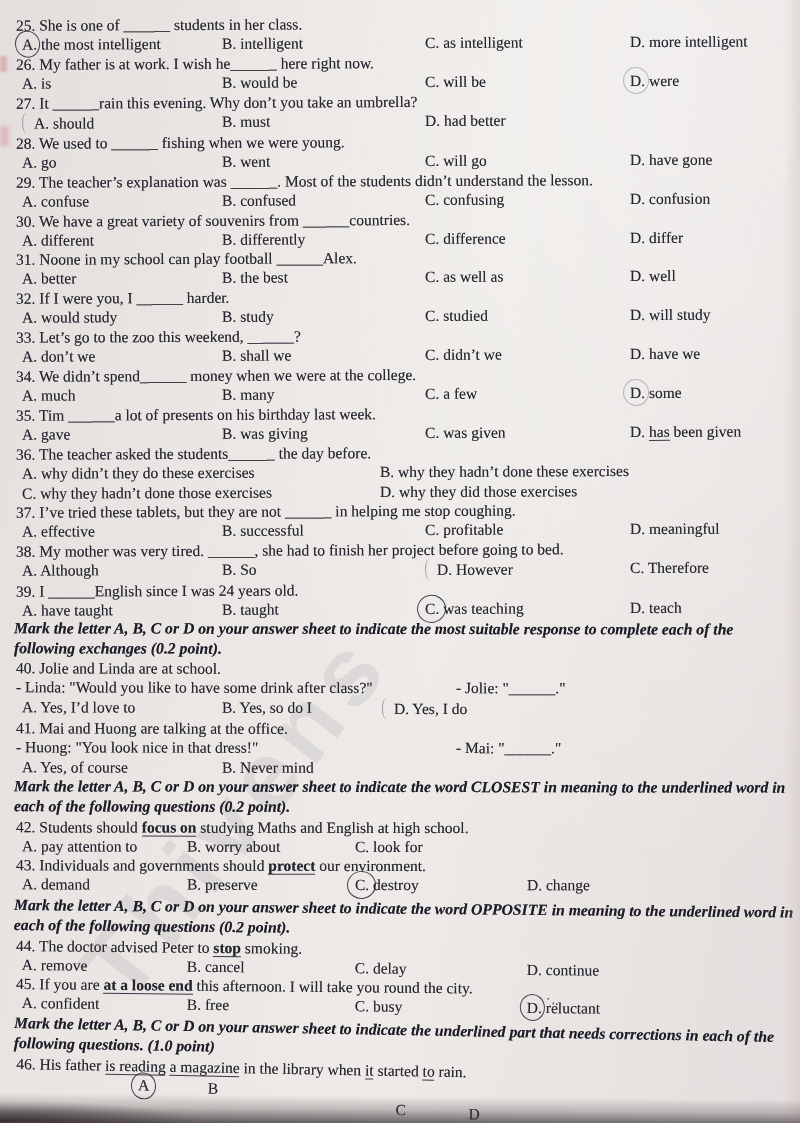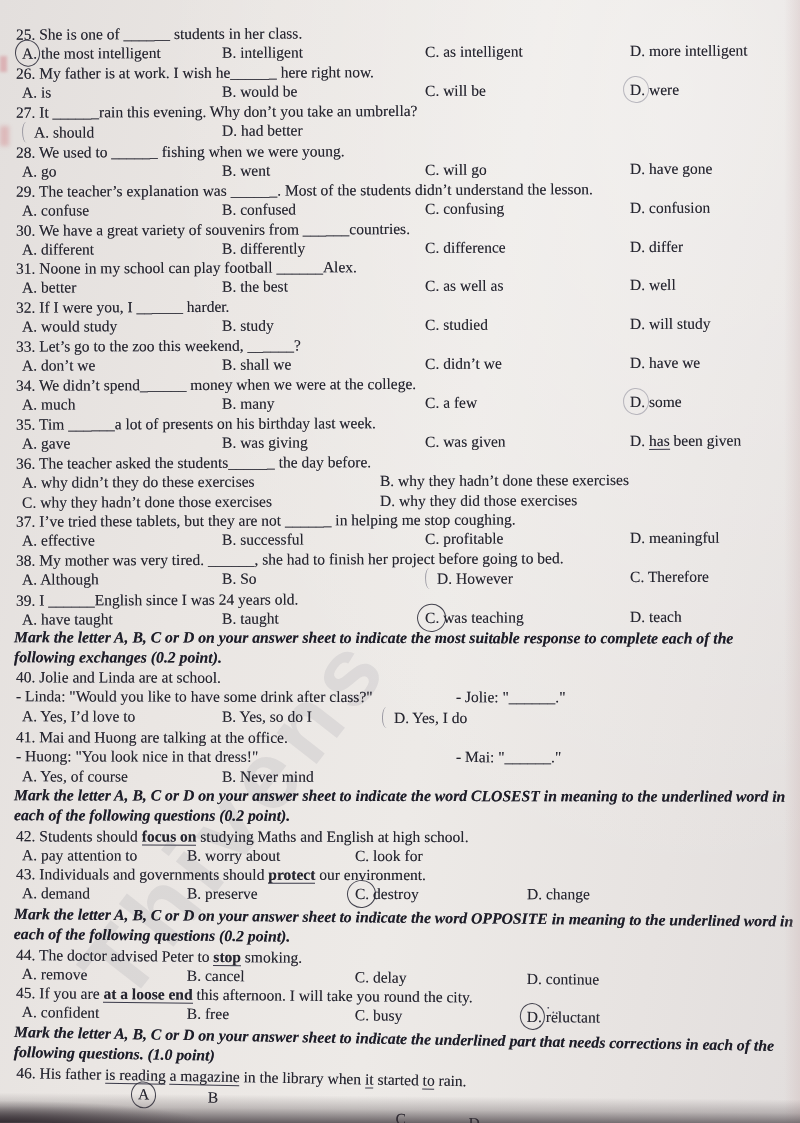--- a/index.html
+++ b/index.html
@@ -5,21 +5,21 @@
   html,body{margin:0;padding:0;}
   body{width:800px;height:1123px;overflow:hidden;background:#d8d4d2;}
   .scan{
     position:relative;width:800px;height:1123px;box-sizing:border-box;
     background:
       radial-gradient(ellipse at 85% 8%, rgba(255,255,255,.35), rgba(255,255,255,0) 55%),
       linear-gradient(100deg,#e3dfdd 0%,#eae6e3 28%,#edeae7 55%,#e7e3e1 82%,#e2dedd 100%);
     font-family:"Liberation Serif", serif;
     color:#26262f;
   }
-  .content{position:absolute;left:0;top:23px;width:100%;box-sizing:border-box;padding:0 4px 0 14px;}
+  .content{position:absolute;left:0;top:14px;width:100%;box-sizing:border-box;padding:0 4px 0 14px;}
   .block{white-space:nowrap;}
   .t-a{transform:rotate(-0.25deg);}
   .t-b{transform:rotate(0.1deg);}
   .t-c{transform:rotate(0.55deg);transform-origin:left center;}
   .t-d{transform:rotate(1.05deg);transform-origin:left center;}
   .stem{font-size:15.5px;line-height:19.4px;padding-left:2px;position:relative;
         text-shadow:0 0 .5px rgba(40,40,60,.55);}
   .opts{display:grid;font-size:15.5px;line-height:19.4px;padding-left:8px;
         text-shadow:0 0 .5px rgba(40,40,60,.5);}
   .g-a{grid-template-columns:200px 203px 205px auto;}
@@ -87,20 +87,21 @@
           <span class="cell"><span class="letter">A.</span> <span>is</span></span>
           <span class="cell"><span class="letter">B.</span> <span>would be</span></span>
           <span class="cell"><span class="letter">C.</span> <span>will be</span></span>
           <span class="cell"><span class="letter mkl">D.</span> <span>were</span></span>
         </div>
       </div>
       <div class="block t-a">
         <div class="stem"><span>27. </span><span>It ______rain this evening. Why don’t you take an umbrella?</span></div>
         <div class="opts g-a">
           <span class="cell"><span class="paren"></span><span class="letter">A.</span> <span>should</span></span>
+          <span class="cell"><span class="letter">B.</span> <span>must</span></span>
           <span class="cell"><span class="letter">D.</span> <span>had better</span></span>
         </div>
       </div>
       <div class="block t-a">
         <div class="stem"><span>28. </span><span>We used to ______ fishing when we were young.</span></div>
         <div class="opts g-a">
           <span class="cell"><span class="letter">A.</span> <span>go</span></span>
           <span class="cell"><span class="letter">B.</span> <span>went</span></span>
           <span class="cell"><span class="letter">C.</span> <span>will go</span></span>
           <span class="cell"><span class="letter">D.</span> <span>have gone</span></span>

